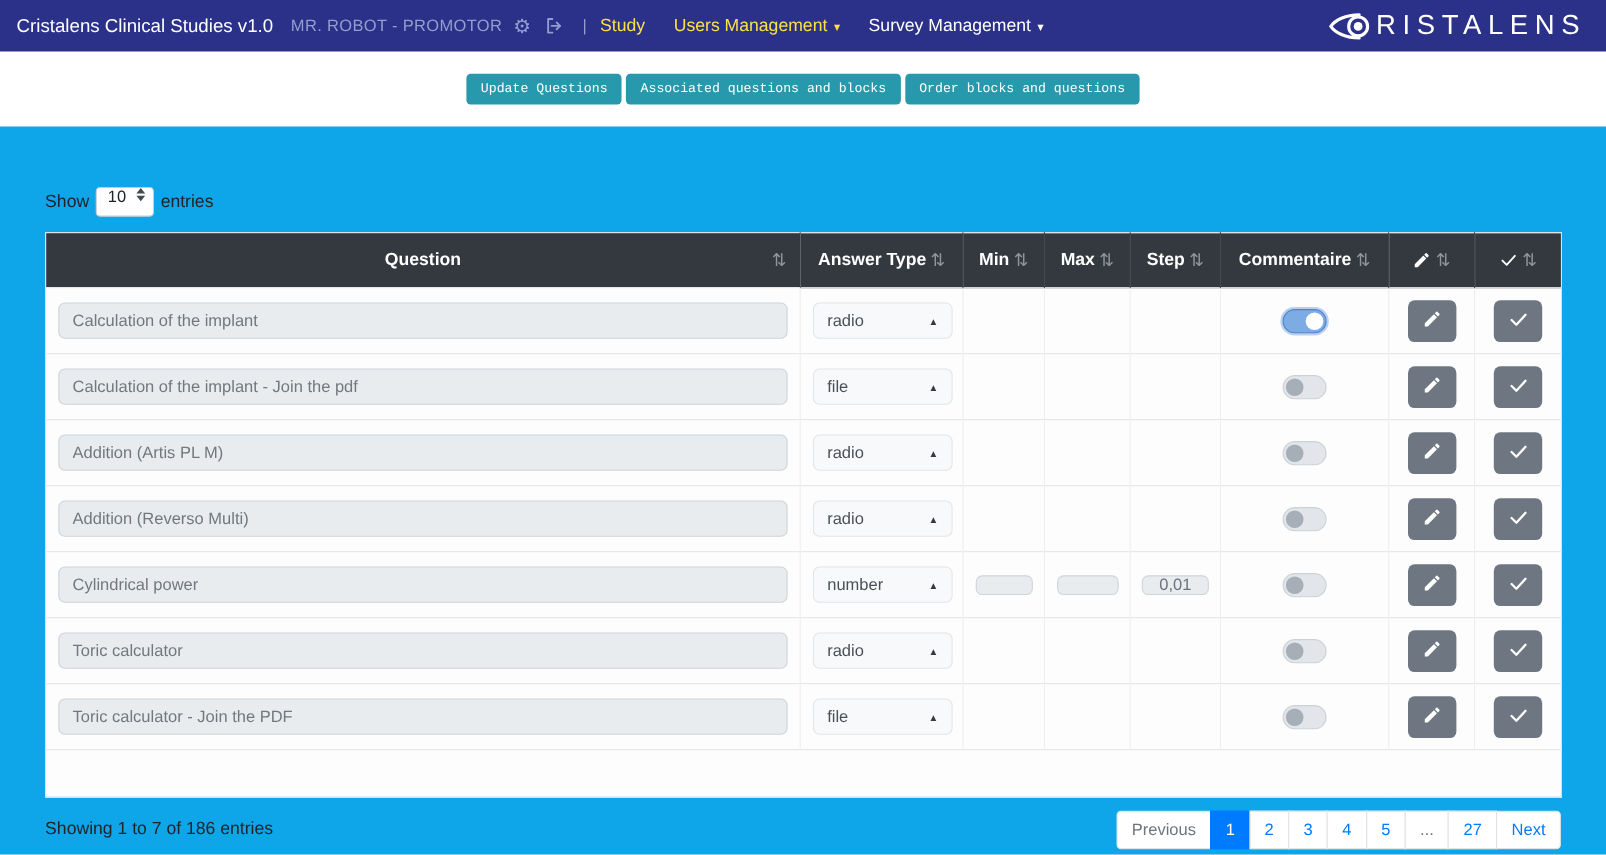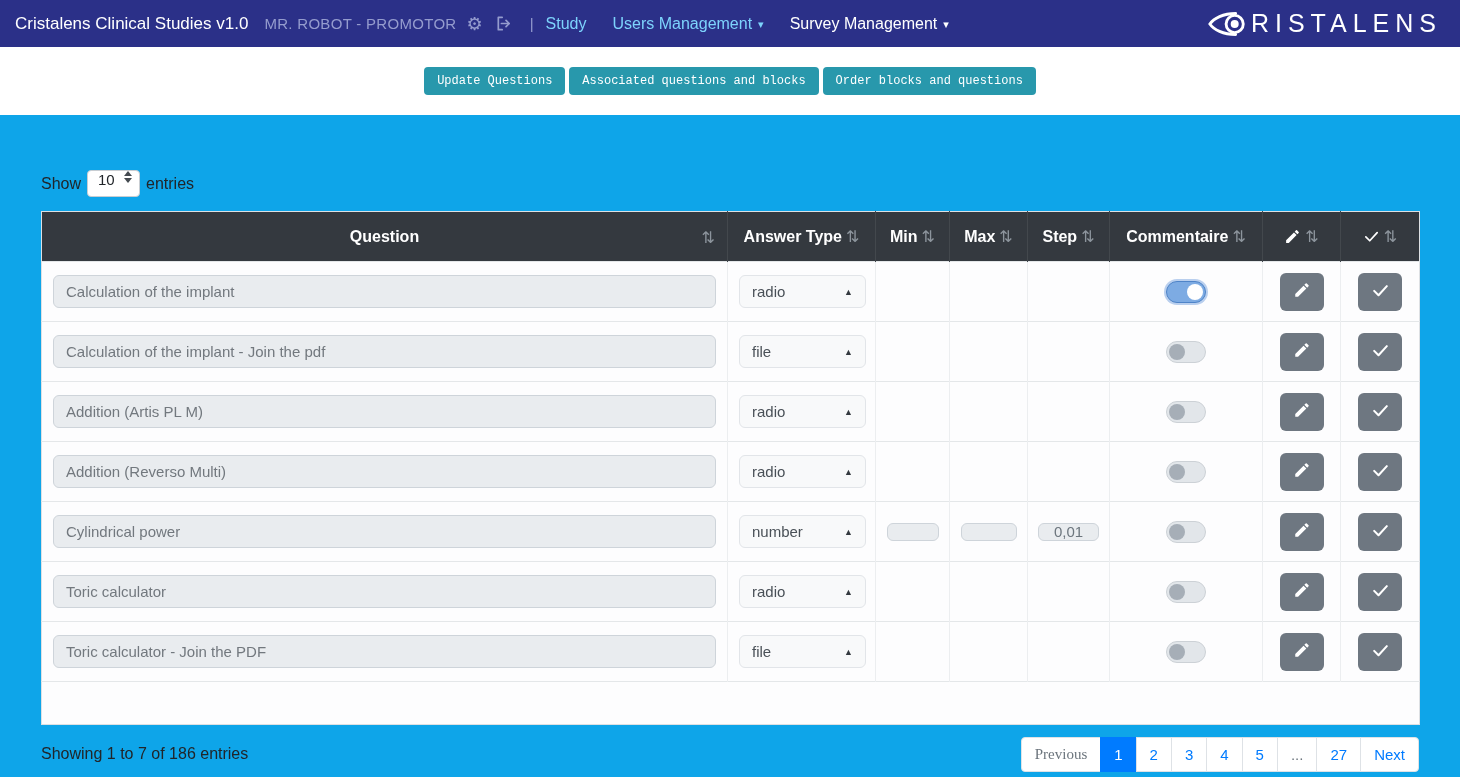--- a/index.html
+++ b/index.html
@@ -33,21 +33,21 @@
   }
   .nav-icon-btn {
     color: #959cce;
     font-size: 18px;
     margin-right: 12px;
     background: none; border: none; cursor: pointer;
     display: inline-flex; align-items: center;
   }
   .navbar .pipe { color: #959cce; margin: 0 12px 0 4px; font-size: 15px; }
   .nav-link {
-    color: #7dd3fc;
+    color: #fde047;
     font-size: 16px;
     margin-right: 26px;
     cursor: pointer;
     display: inline-flex; align-items: center; gap: 6px;
   }
   .nav-link.active { color: #ffffff; }
   .nav-link .caret { font-size: 11px; position: relative; top: 1px; }
   .brand {
     margin-left: auto;
     display: inline-flex;
@@ -260,21 +260,21 @@
   .page-item {
     background: #ffffff;
     border: 1px solid #dee2e6;
     margin-left: -1px;
     padding: 8px 13px;
     font-size: 15px;
     color: #007bff;
     cursor: pointer;
     user-select: none;
   }
-  .page-item:first-child { border-radius: 4px 0 0 4px; margin-left: 14px; font-family: Liberation Serif, serif; }
+  .page-item:first-child { border-radius: 4px 0 0 4px; margin-left: 14px; }
   .page-item:last-child  { border-radius: 0 4px 4px 0; }
   .page-item.disabled { color: #6c757d; cursor: default; }
   .page-item.active { background: #007bff; border-color: #007bff; color: #ffffff; }
 </style>
 </head>
 <body>
 
 <nav class="navbar">
   <span class="app-title">Cristalens Clinical Studies v1.0</span>
   <span class="user-label">MR. ROBOT - PROMOTOR</span>

